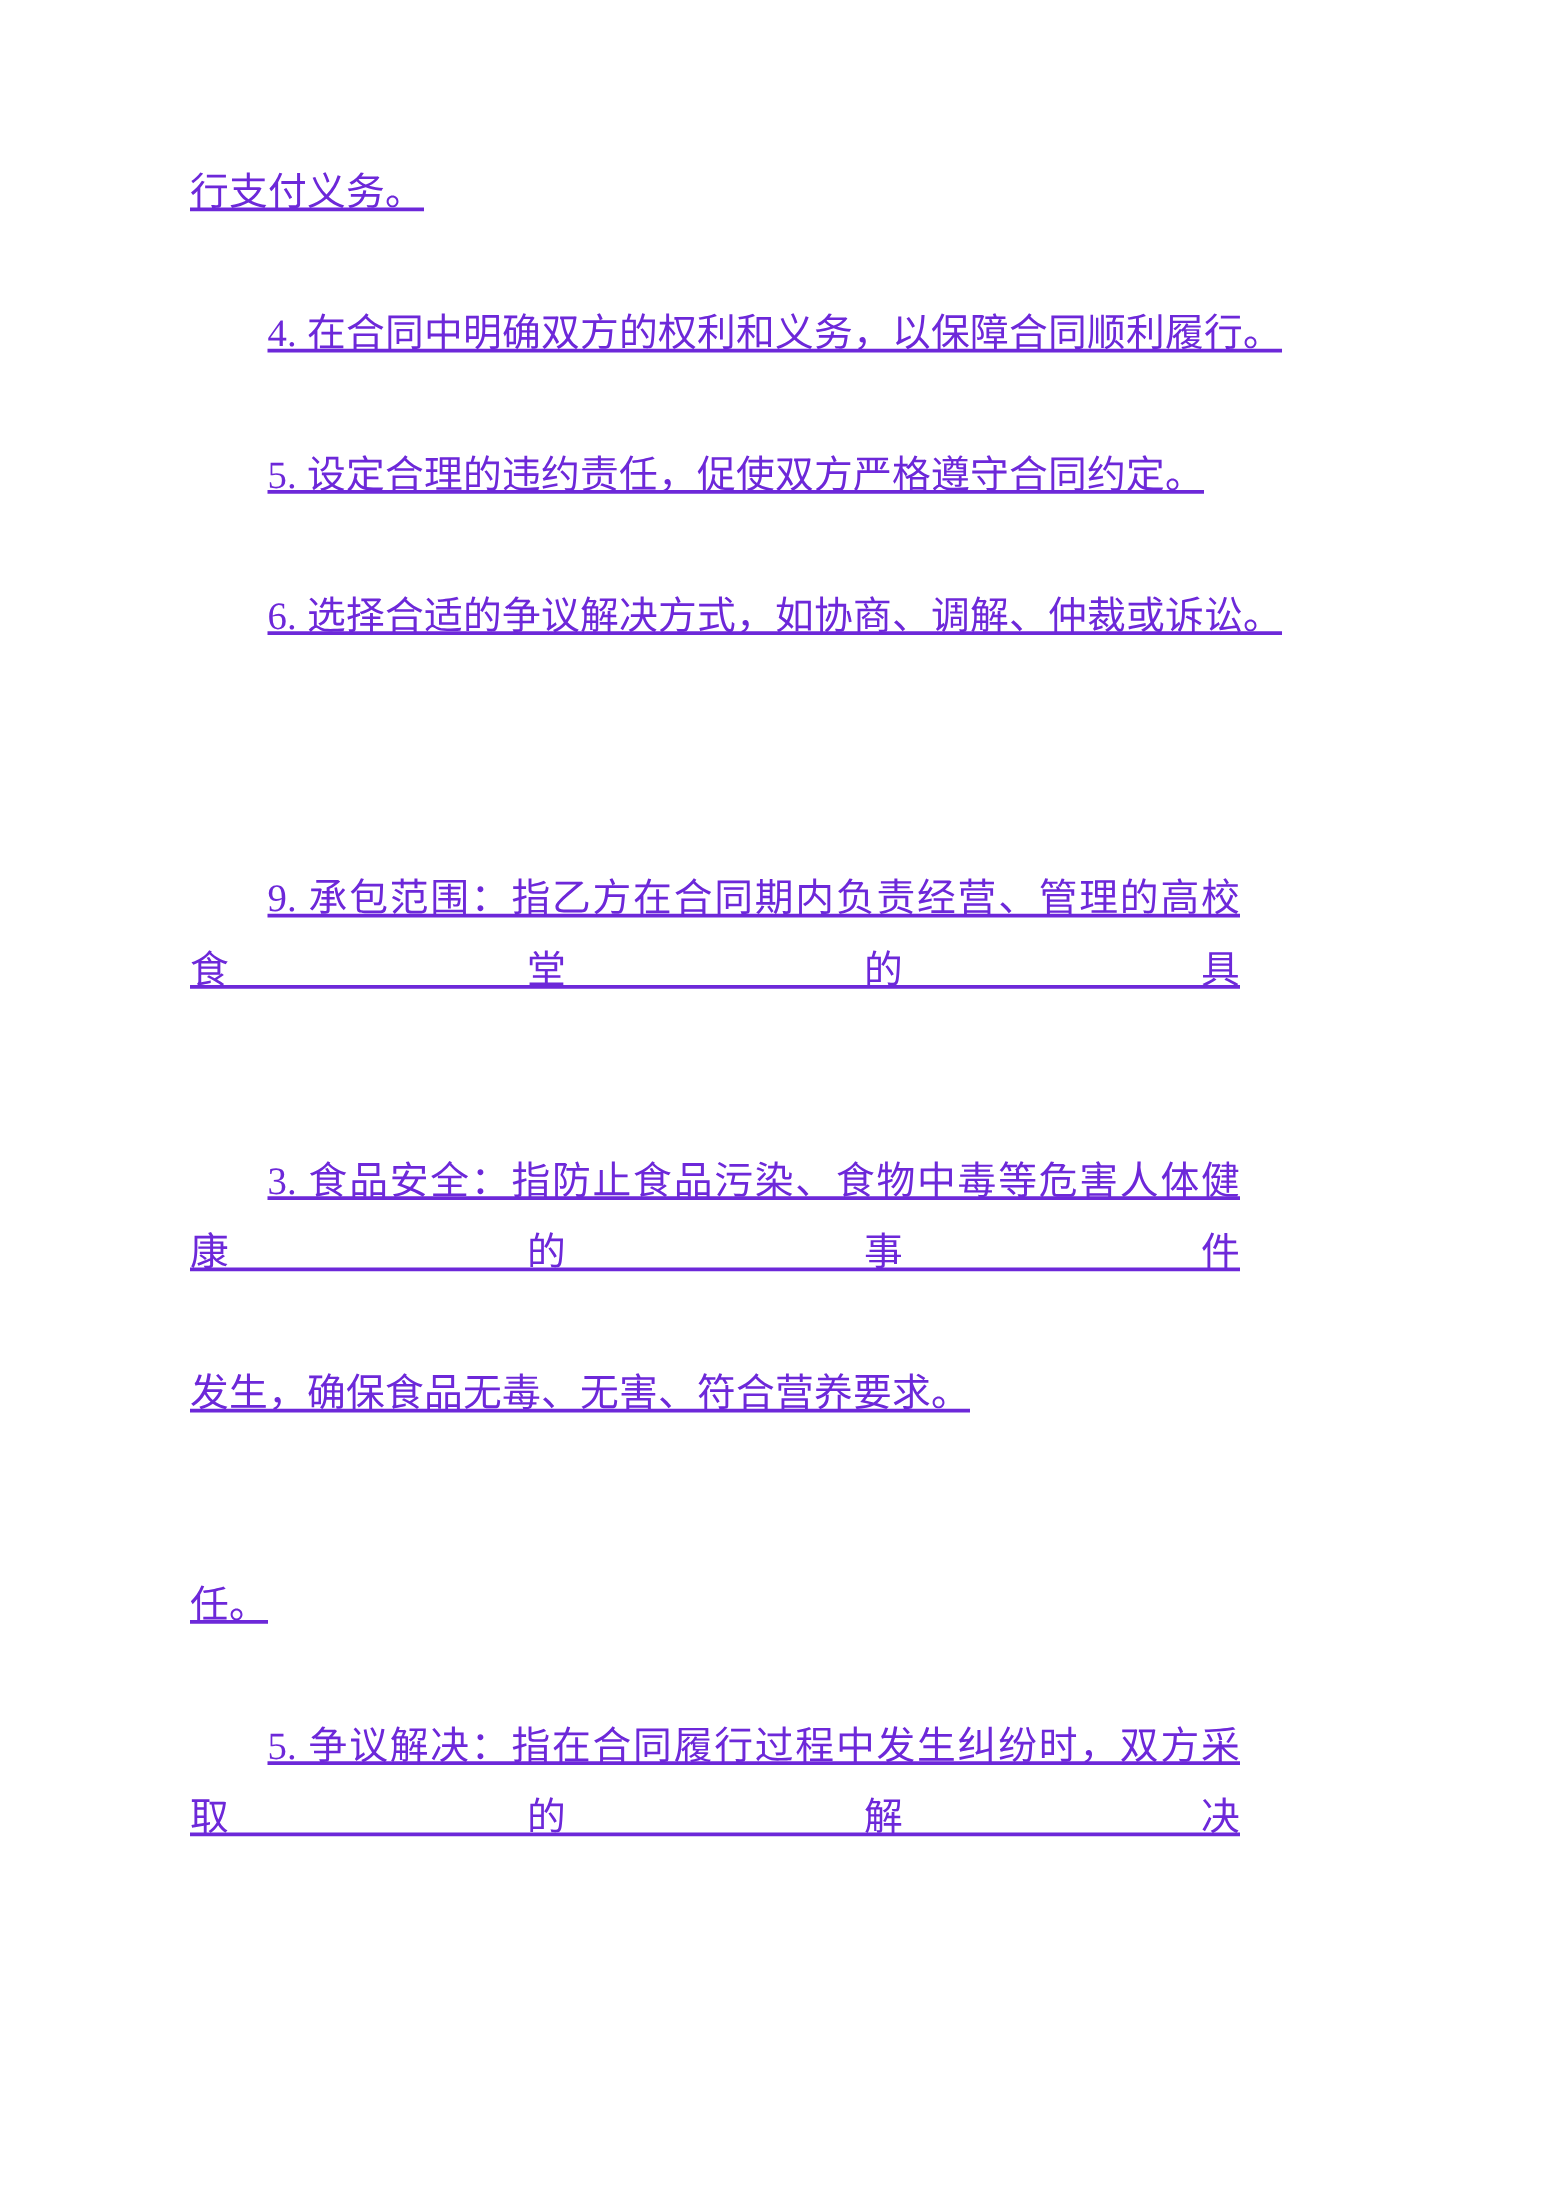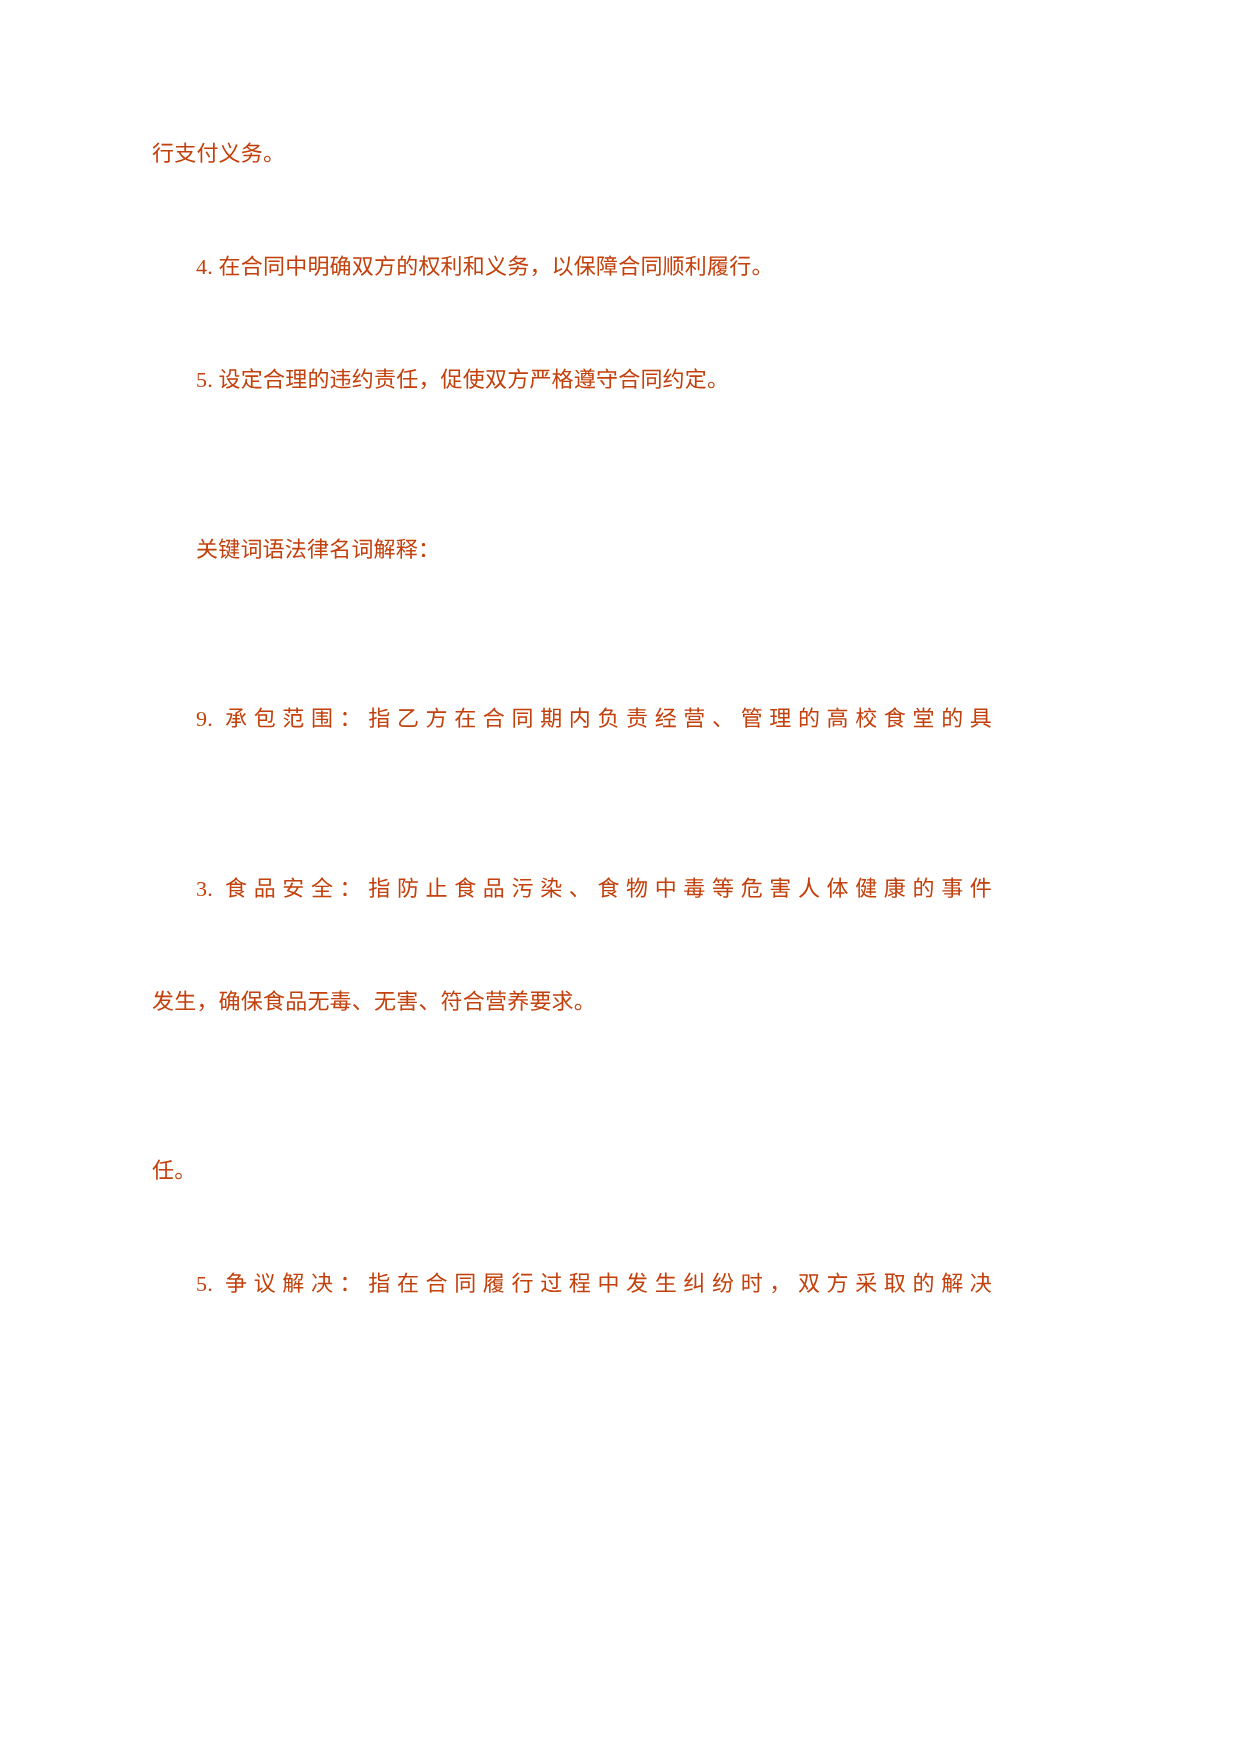--- a/index.html
+++ b/index.html
@@ -22,26 +22,27 @@
     overflow: hidden;
   }
   .doc-body {
     position: absolute;
     left: 152px;
     top: 126px;
     width: 840px;
   }
   
   .line {
-    font-size: 22px;
+    font-size: 31px;
     line-height: 56.5px;
     letter-spacing: 0.2px;
     white-space: pre;
-    color: #c2410c;
+    color: #6d28d9;
     font-weight: 400;
+    text-decoration: underline;
   }
   
   .line.just {
     white-space: normal;
     text-align: justify;
     text-align-last: justify;
   }
   .line.indent {
     text-indent: 2em;
   }
@@ -57,23 +58,23 @@
 
     <div class="line indent-none">行支付义务。</div>
     <div class="line blank"></div>
 
     <div class="line indent">4. 在合同中明确双方的权利和义务，以保障合同顺利履行。</div>
     <div class="line blank"></div>
 
     <div class="line indent">5. 设定合理的违约责任，促使双方严格遵守合同约定。</div>
     <div class="line blank"></div>
 
+    <div class="line indent">6. 选择合适的争议解决方式，如协商、调解、仲裁或诉讼。</div>
     <div class="line blank"></div>
 
-    <div class="line indent">关键词语法律名词解释：</div>
     <div class="line blank"></div>
 
     <div class="line blank"></div>
 
     <div class="line just indent">9. 承包范围：指乙方在合同期内负责经营、管理的高校食堂的具</div>
     <div class="line blank"></div>
     <div class="line blank"></div>
 
     <div class="line just indent">3. 食品安全：指防止食品污染、食物中毒等危害人体健康的事件</div>
     <div class="line blank"></div>

